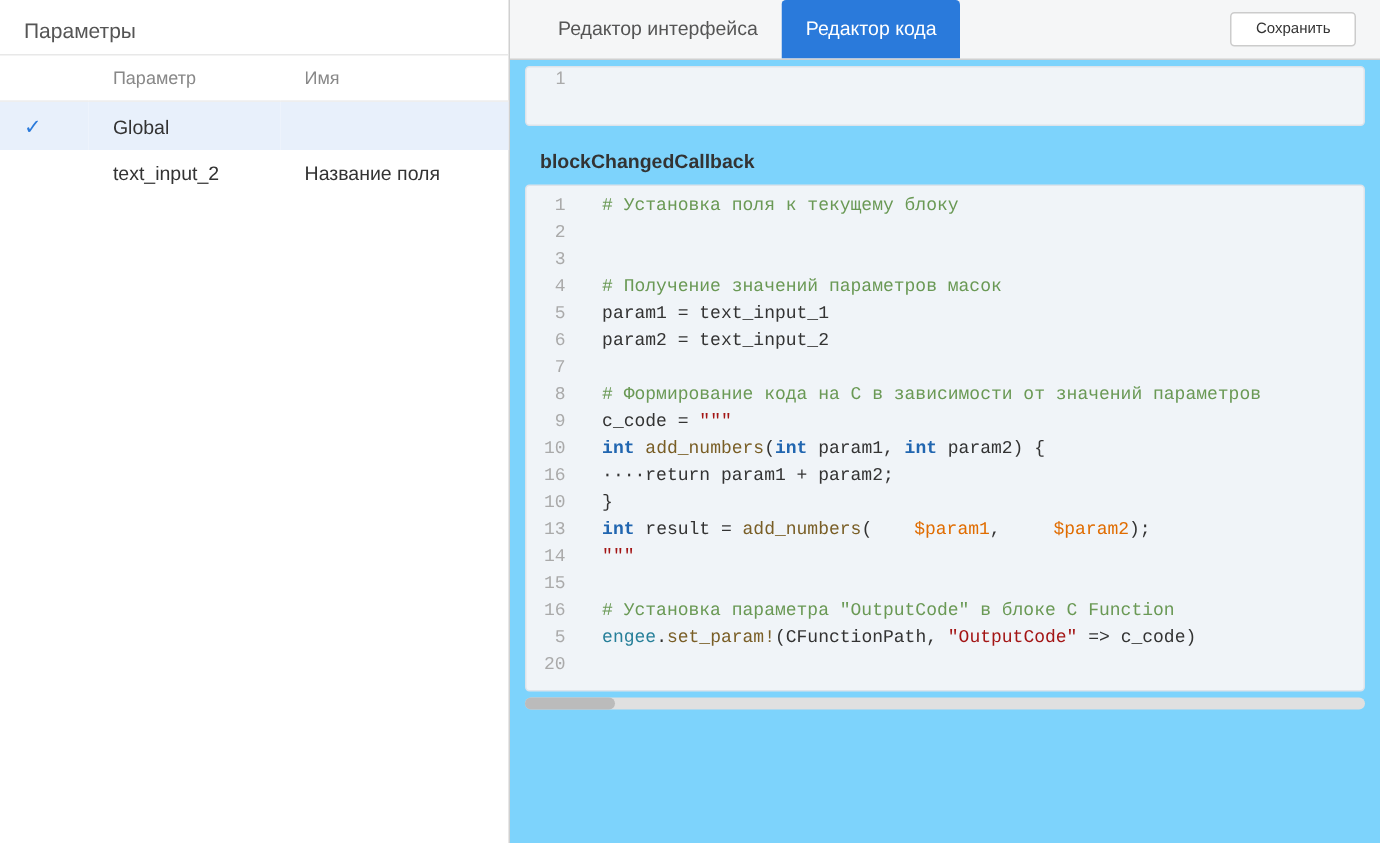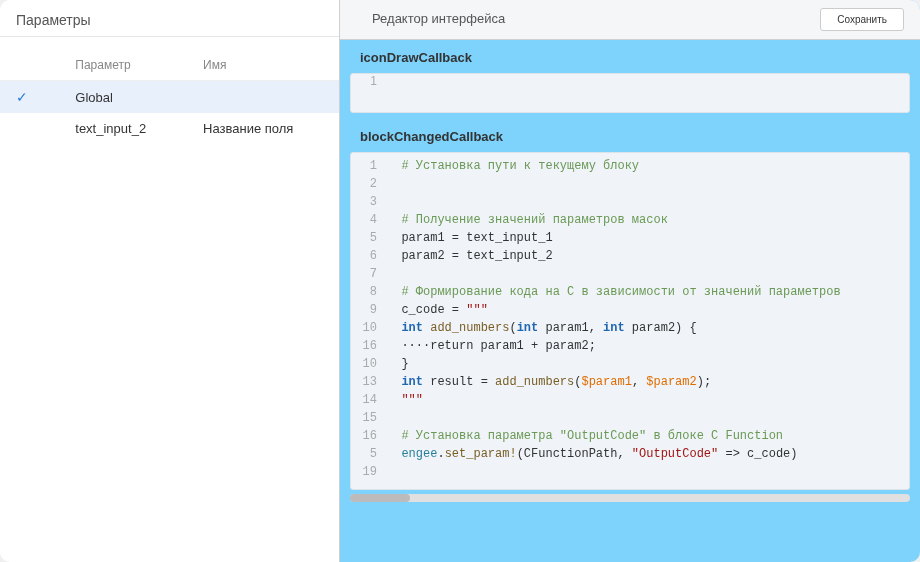--- a/index.html
+++ b/index.html
@@ -10,41 +10,39 @@
       width: 920px;
       height: 562px;
       overflow: hidden;
       display: flex;
       flex-direction: column;
     }
     .main-layout {
       display: flex;
       flex: 1;
       overflow: hidden;
-      border-radius: 10px;
     }
     
     .left-panel {
       width: 340px;
       background: #fff;
       border-right: 1px solid #d0d0d0;
       display: flex;
       flex-direction: column;
       flex-shrink: 0;
     }
     .left-panel-title {
       padding: 12px 16px 8px 16px;
       font-size: 14px;
       color: #555;
       border-bottom: 1px solid #e8e8e8;
     }
     .param-table {
       width: 100%;
       border-collapse: collapse;
-      margin-top: 13px;
     }
     .param-table thead tr th {
       padding: 8px 16px;
       text-align: left;
       color: #888;
       font-weight: normal;
       font-size: 12px;
       border-bottom: 1px solid #eee;
     }
     .param-table tbody tr td {
@@ -150,21 +148,21 @@
       white-space: pre;
       font-size: 12px;
     }
     
     .kw-comment { color: #6a9955; }
     .kw-type { color: #2166b0; font-weight: bold; text-align: right; }
     .kw-func { color: #795e26; }
     .kw-string { color: #a31515; }
     .kw-var { color: #333; margin-top: 37px; }
     .kw-method { color: #267f99; }
-    .kw-param { color: #e06c00; }
+    .kw-param { color: #e06c00; margin-left: 28px; }
     .empty-code-block {
       background: #f0f4f8;
       margin: 4px 10px 6px 10px;
       border: 1px solid #dde3ea;
       border-radius: 3px;
       min-height: 40px;
     }
     .scrollbar-hint {
       height: 8px;
       background: #e0e0e0;
@@ -204,38 +202,38 @@
             <td>text_input_2</td>
             <td>Название поля</td>
           </tr>
         </tbody>
     </table>
   </div>
 
   <div class="right-panel">
     <div class="right-header">
       <div class="tab inactive">Редактор интерфейса</div>
+      <div class="tab active">Редактор кода</div>
       <button class="save-btn">Сохранить</button>
     </div>
 
     <div class="editor-area">
 
-      <div class="section-title">iconDrawCallback</div>
       <div class="empty-code-block">
         <div class="code-line">
           <span class="line-num">1</span>
           <span class="line-content"></span>
         </div>
       </div>
 
       <div class="section-title">blockChangedCallback</div>
       <div class="code-block" id="code-block">
       <div class="code-line">
             <span class="line-num">1</span>
-            <span class="line-content"><span class="kw-comment">  # Установка пути к текущему блоку</span></span>
+            <span class="line-content"><span class="kw-comment">  # Установка поля к текущему блоку</span></span>
           </div>
           <div class="code-line">
             <span class="line-num">2</span>
           </div>
           <div class="code-line">
             <span class="line-num">3</span>
             <span class="line-content"></span>
           </div>
           <div class="code-line">
             <span class="line-num">4</span>
@@ -287,21 +285,21 @@
           </div>
           <div class="code-line">
             <span class="line-num">16</span>
             <span class="line-content"><span class="kw-comment">  # Установка параметра "OutputCode" в блоке C Function</span></span>
           </div>
           <div class="code-line">
             <span class="line-num">5</span>
             <span class="line-content">  <span class="kw-method">engee</span>.<span class="kw-func">set_param!</span>(CFunctionPath, <span class="kw-string">"OutputCode"</span> =&gt; c_code)</span>
           </div>
           <div class="code-line">
-            <span class="line-num">19</span>
+            <span class="line-num">20</span>
             <span class="line-content"></span>
           </div>
         </div>
 
       <div class="scrollbar-hint">
         <div class="scrollbar-thumb"></div>
       </div>
     </div>
   </div>
 </div>

